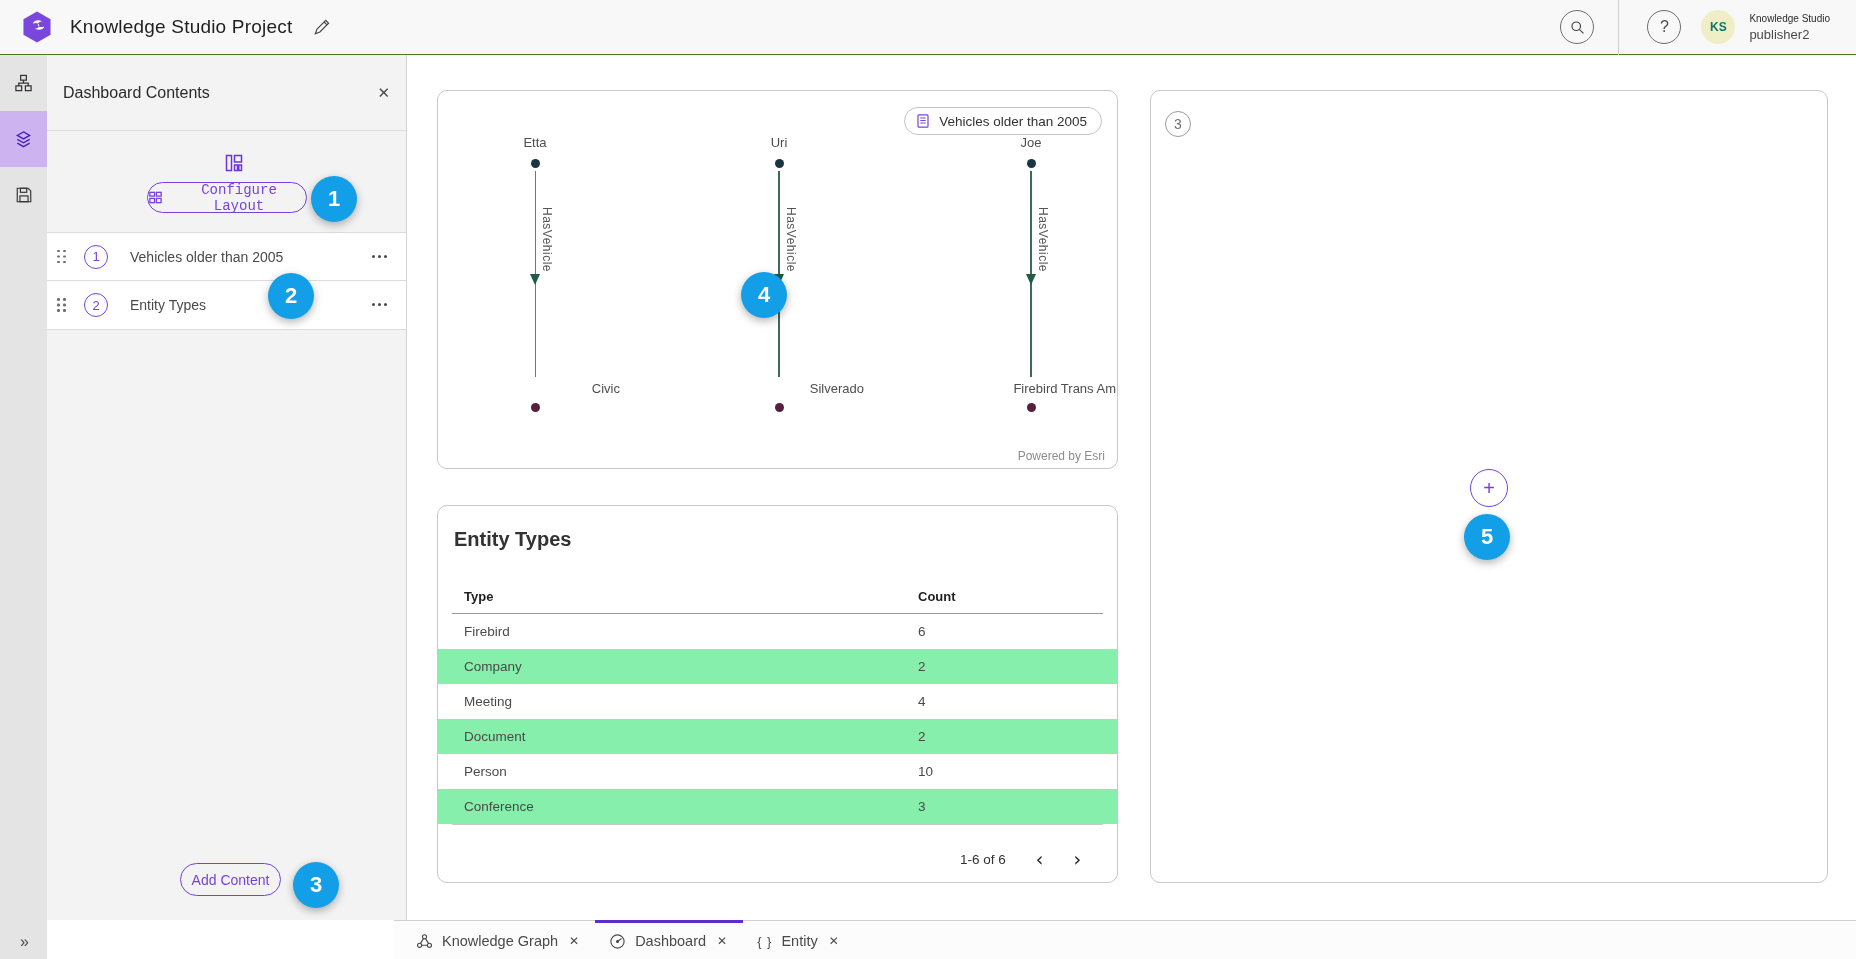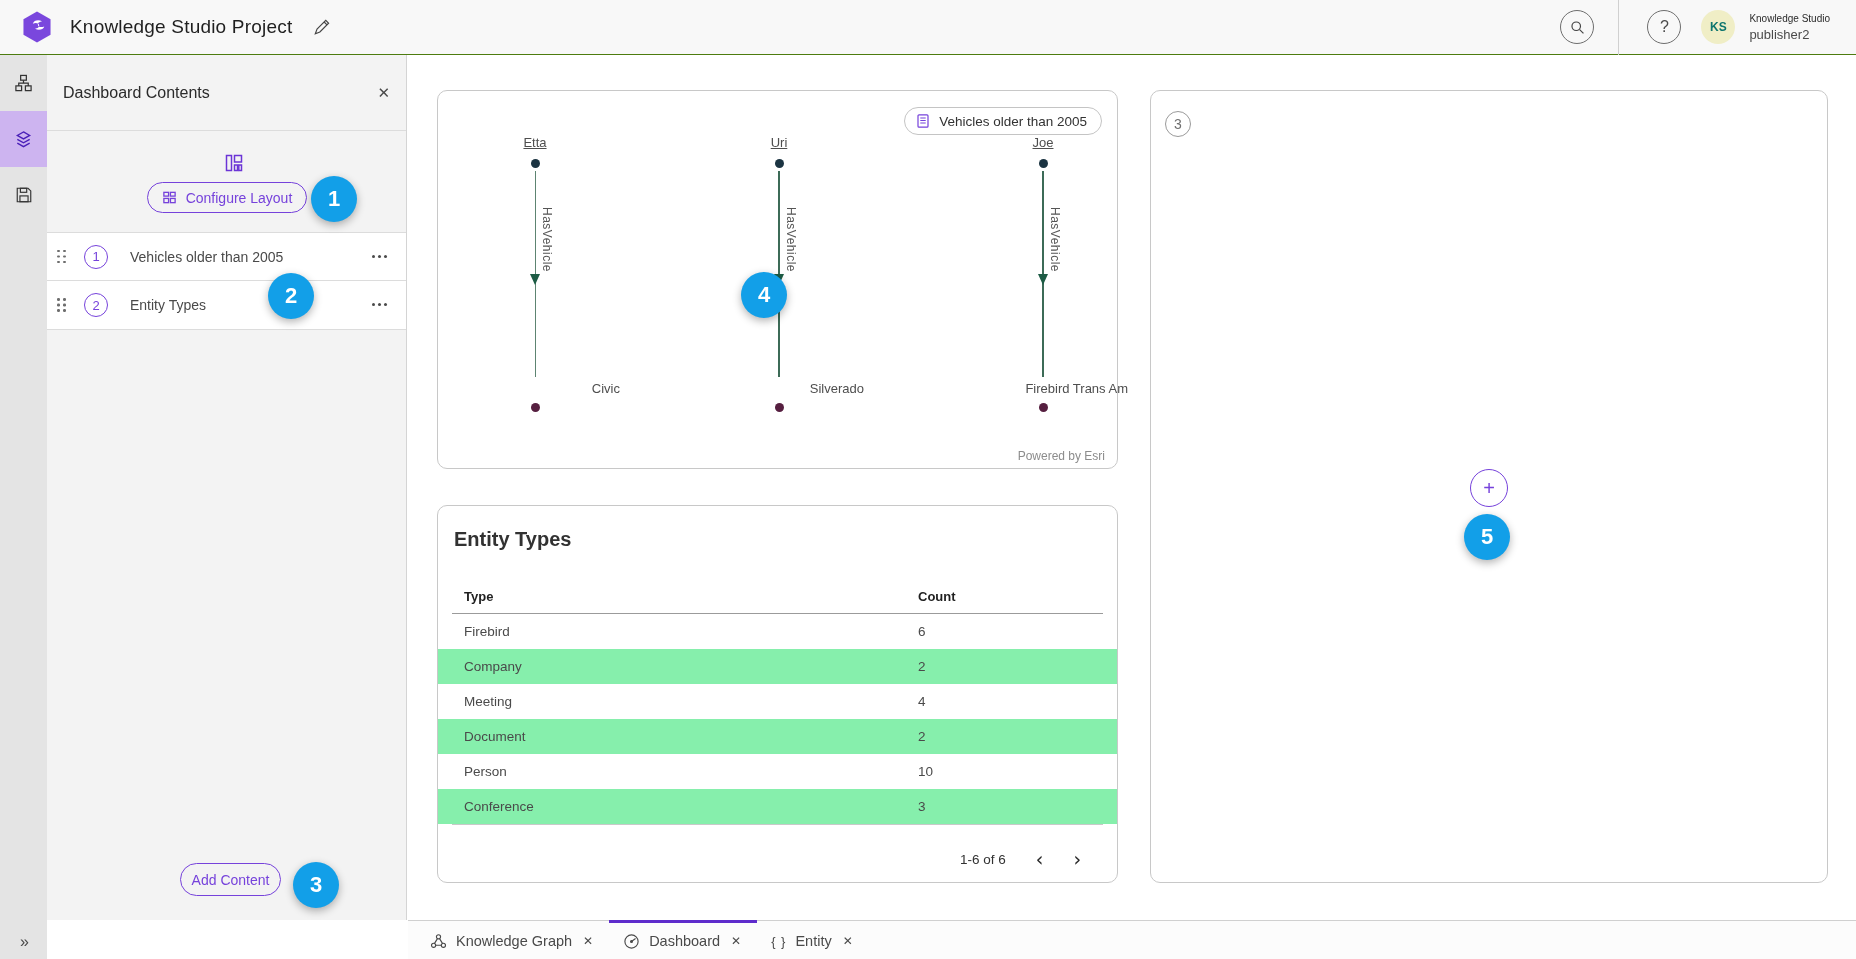--- a/index.html
+++ b/index.html
@@ -36,21 +36,21 @@
   .panel { position:absolute; left:47px; top:55px; width:360px; bottom:39px; background:#f3f3f3;
            border-right:1px solid #d4d4d4; }
   .panel-header { height:76px; display:flex; align-items:center; border-bottom:1px solid #dcdcdc; padding:0 16px; }
   .panel-title { font-size:16px; color:#2b2b2b; }
   .panel-close { margin-left:auto; background:none; border:none; font-size:15px; color:#4a4a4a; cursor:pointer; }
   .section-head { display:flex; align-items:center; gap:12px; padding:22px 0 0 14px;flex-direction:column; }
   .section-label { font-size:15px; color:#323232; }
   .configure-btn { position:absolute; left:100px; top:127px; width:160px; height:31px; border-radius:16px;
                    border:1.5px solid #7642db; background:#f3f3f3; color:#7642db; font-size:14px;
                    display:flex; align-items:center; justify-content:center; gap:9px; cursor:pointer;
-                   font-family:Liberation Sans, sans-serif; }
+                   font-family:Liberation Mono, monospace; }
   .grid-rows { position:absolute; left:0; top:177px; width:100%; }
   .grid-row { height:49px; background:#fff; border-bottom:1px solid #dcdcdc; display:flex; align-items:center;
               padding:0 16px 0 10px; cursor:pointer; }
   .grid-row:first-child { border-top:1px solid #dcdcdc; }
   .drag-dots { width:9px; height:14px; position:relative; margin-right:18px; }
   .drag-dots::before { content:""; position:absolute; width:2.5px; height:2.5px; border-radius:50%; background:#6e6e6e;
        box-shadow:6px 0 0 #6e6e6e, 0 5.5px 0 #6e6e6e, 6px 5.5px 0 #6e6e6e, 0 11px 0 #6e6e6e, 6px 11px 0 #6e6e6e; }
   .num-circle { width:24px; height:24px; border-radius:50%; border:1.5px solid #7642db; color:#7642db;
                 font-size:13px; display:flex; align-items:center; justify-content:center; margin-right:22px; flex:none; }
   .row-label { font-size:14px; color:#4a4a4a; }
@@ -68,21 +68,21 @@
   .table-card { left:29px; top:450px; width:681px; height:378px; }
   .empty-card { left:742px; top:35px; width:678px; height:793px; }
 
   
   .filter-pill { position:absolute; top:16px; right:15px; height:28px; border:1px solid #c4c4c4; border-radius:15px;
                  background:#fff; display:flex; align-items:center; gap:8px; padding:0 14px 0 10px; cursor:pointer; }
   .filter-pill-label { font-size:13.5px; color:#323232; }
   .attribution { position:absolute; right:12px; bottom:5px; font-size:12px; color:#8c8c8c; }
   .g-col { position:absolute; top:44px; width:170px; height:290px; }
   .g-col .top-label, .g-col .bottom-label { position:absolute; width:100%; text-align:center; font-size:13px; color:#4e4e4e; }
-  .g-col .top-label { top:0;text-decoration:underline; }
+  .g-col .top-label { top:0; }
   .g-col .bottom-label { top:246px;text-align:right; }
   .g-dot { position:absolute; left:calc(50% - 4.5px); width:9px; height:9px; border-radius:50%; }
   .g-dot.top { top:24px; background:#1b3442; }
   .g-dot.bottom { top:268px; background:#561f40; }
   .g-edge { position:absolute; left:calc(50% - .5px); top:36px; height:206px; width:1px; background:#5d8471; }
   .g-edge.thick { width:2px; left:calc(50% - 1px); background:#3c6b57; }
   .g-arrow { position:absolute; top:50%; left:50%; transform:translateX(-50%); width:0; height:0;
              border-left:5px solid transparent; border-right:5px solid transparent; border-top:11px solid #1d5c45; }
   .g-edge-label { position:absolute; left:calc(50% + 5px); top:72px; writing-mode:vertical-rl;
                   text-orientation:mixed; font-size:12px; color:#555; letter-spacing:.5px; }
@@ -115,21 +115,21 @@
   .badge { position:absolute; width:46px; height:46px; border-radius:50%; background:#129fe8; color:#fff;
            font-size:22px; font-weight:bold; display:flex; align-items:center; justify-content:center;
            box-shadow:0 3px 8px rgba(0,0,0,.30); z-index:60; }
   .badge-1 { left:311px; top:176px; }
   .badge-2 { left:268px; top:273px; }
   .badge-3 { left:293px; top:862px; }
   .badge-4 { left:741px; top:272px; }
   .badge-5 { left:1464px; top:514px; }
 
   
-  .tabbar { position:absolute; left:408px; right:0; bottom:0; height:39px; background:#fcfcfc;
+  .tabbar { position:absolute; left:394px; right:0; bottom:0; height:39px; background:#fcfcfc;
             border-top:1px solid #d0d0d0; display:flex; align-items:stretch; padding-left:8px; }
   .tab { display:flex; align-items:center; gap:9px; padding:0 14px; border-top:3px solid transparent;
          margin-top:-1px; cursor:pointer; }
   .tab.active { border-top-color:#5e2ccc; }
   .tab-label { font-size:14.5px; color:#4a4a4a; }
   .tab-close { background:none; border:none; font-size:12px; color:#4a4a4a; cursor:pointer; padding:2px; }
   .brace-icon { font-size:13px; color:#4a4a4a; letter-spacing:1px; }
 
   svg { display:block; }
 </style>
@@ -283,21 +283,21 @@
         <div class="top-label">Uri</div>
         <span class="g-dot top"></span>
         <div class="g-edge thick">
           <span class="g-arrow"></span>
         </div>
         <span class="g-edge-label">HasVehicle</span>
         <div class="bottom-label">Silverado</div>
         <span class="g-dot bottom"></span>
       </div>
 
-      <div class="g-col" style="left:520px;">
+      <div class="g-col" style="left:508px;">
         <div class="top-label">Joe</div>
         <span class="g-dot top"></span>
         <div class="g-edge thick">
           <span class="g-arrow"></span>
         </div>
         <span class="g-edge-label">HasVehicle</span>
         <div class="bottom-label">Firebird Trans Am</div>
         <span class="g-dot bottom"></span>
       </div>
 

